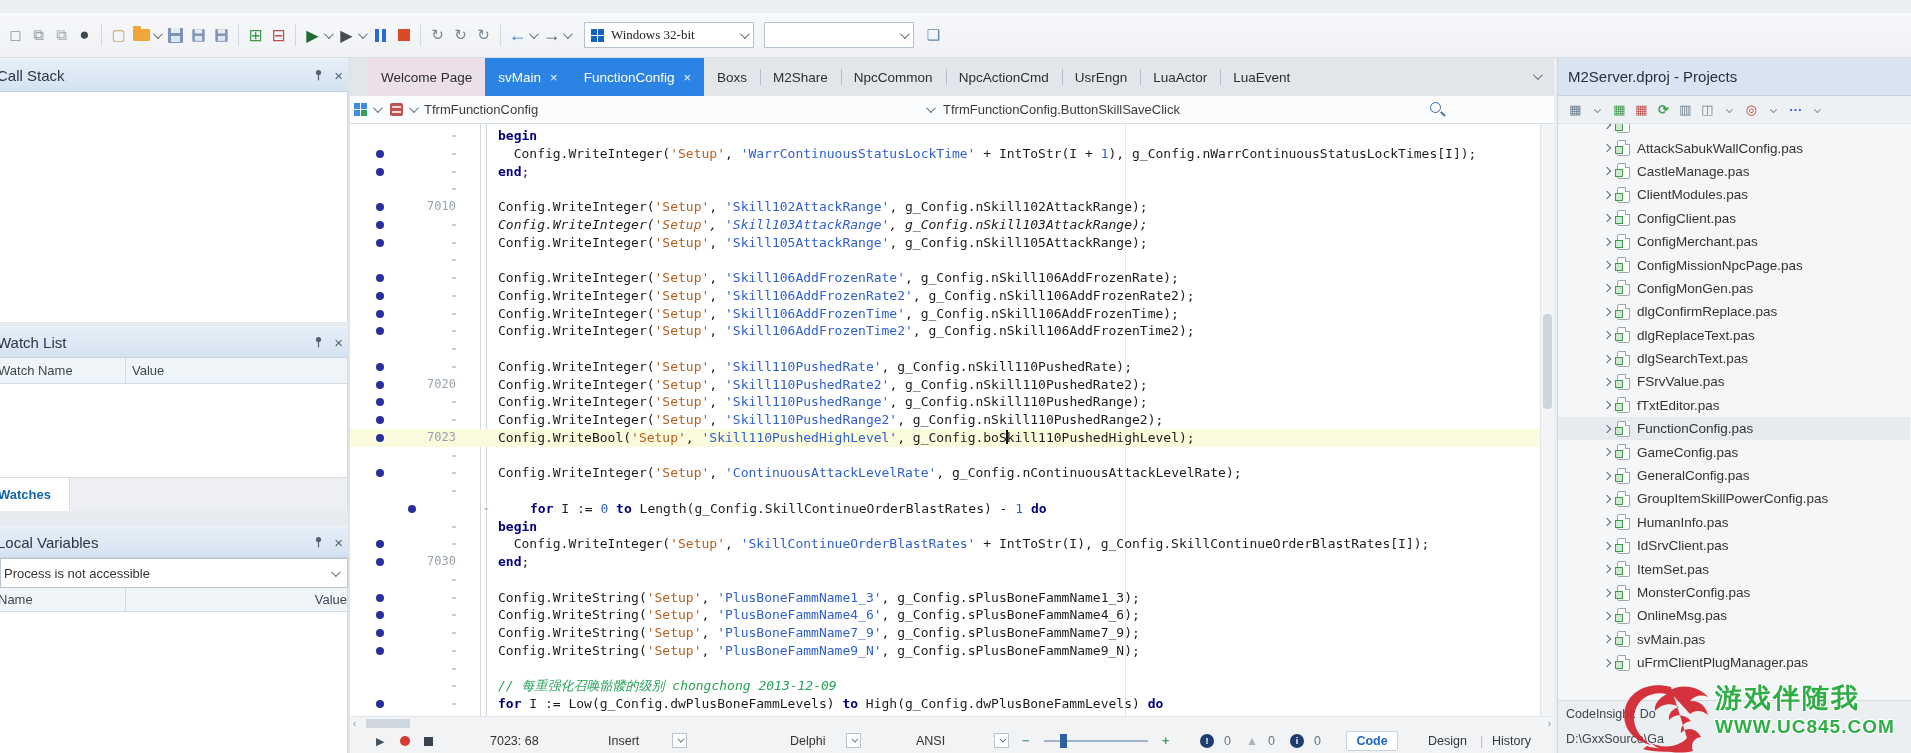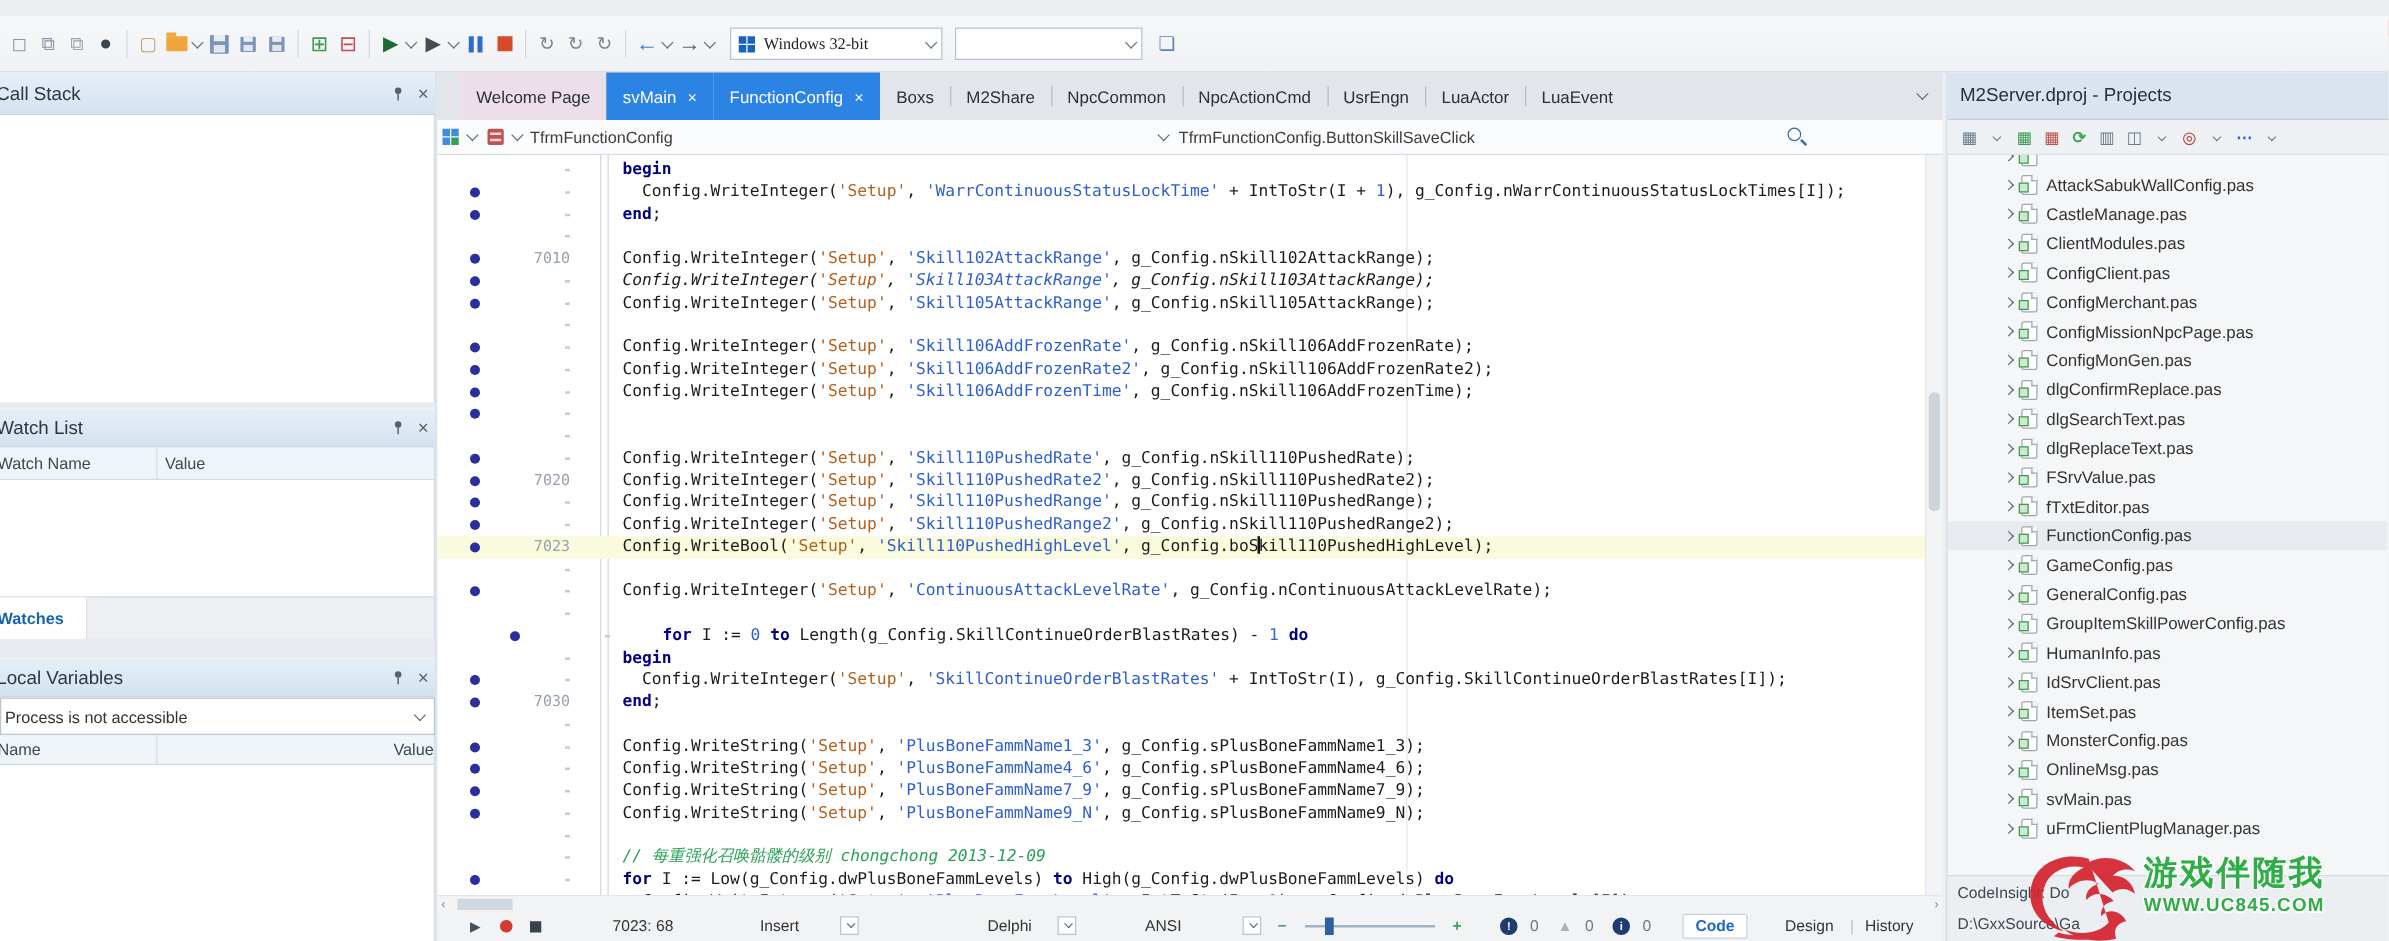--- a/index.html
+++ b/index.html
@@ -125,21 +125,21 @@
   .pas::after{content:"";position:absolute;left:-3px;bottom:1px;width:6px;height:6px;background:#cfe8d2;border:1px solid #3f9a4d;}
   .trow-label{font-size:13.5px;color:#333;white-space:nowrap;}
   .rd-bottom{position:absolute;left:0;right:0;bottom:0;height:53px;background:#eceff1;border-top:1px solid #d5dbe1;font-size:12.5px;color:#3c4650;}
   .rd-b1{position:absolute;left:8px;top:6px;}
   .rd-b2{position:absolute;left:8px;top:31px;}
 
   
   .wm{position:absolute;right:2px;bottom:0;width:296px;height:74px;pointer-events:none;}
   .wm svg{position:absolute;left:0;bottom:0;}
   .wm1{position:absolute;left:102px;top:1px;font-size:27px;font-weight:bold;color:#2fae47;letter-spacing:2px;text-shadow:-1px -1px 0 #fff,1px -1px 0 #fff,-1px 1px 0 #fff,1px 1px 0 #fff;}
-  .wm2{position:absolute;left:102px;top:37px;font-size:15px;font-weight:bold;color:#2fae47;letter-spacing:1px;text-shadow:-1px -1px 0 #fff,1px -1px 0 #fff,-1px 1px 0 #fff,1px 1px 0 #fff;}
+  .wm2{position:absolute;left:102px;top:37px;font-size:19px;font-weight:bold;color:#2fae47;letter-spacing:1px;text-shadow:-1px -1px 0 #fff,1px -1px 0 #fff,-1px 1px 0 #fff,1px 1px 0 #fff;}
 
   .pin{display:block;}
   .splitter{position:absolute;left:348px;top:58px;width:2px;height:695px;background:#dfe4e9;}
 </style>
 </head>
 <body>
 
 <div class="menubar" id="menubar">
     <div class="menu-item">File</div>
     <div class="menu-item">Edit</div>
@@ -336,21 +336,21 @@
     <div class="cl" style="top: 20.75px;"><span class="bp"></span><span class="tick"></span><span class="ct"><span class="d">  Config.WriteInteger(</span><span class="s1">'Setup'</span><span class="d">, </span><span class="s2">'WarrContinuousStatusLockTime'</span><span class="d"> + IntToStr(I + </span><span class="n">1</span><span class="d">), g_Config.nWarrContinuousStatusLockTimes[I]);</span></span></div>
     <div class="cl" style="top: 38.5px;"><span class="bp"></span><span class="tick"></span><span class="ct"><span class="k">end</span><span class="d">;</span></span></div>
     <div class="cl" style="top: 56.25px;"><span class="tick"></span><span class="ct"></span></div>
     <div class="cl" style="top: 74px;"><span class="bp"></span><span class="ln">7010</span><span class="ct"><span class="d">Config.WriteInteger(</span><span class="s1">'Setup'</span><span class="d">, </span><span class="s2">'Skill102AttackRange'</span><span class="d">, g_Config.nSkill102AttackRange);</span></span></div>
     <div class="cl" style="top: 91.75px; font-style: italic;"><span class="bp"></span><span class="tick"></span><span class="ct"><span class="d">Config.WriteInteger(</span><span class="s1">'Setup'</span><span class="d">, </span><span class="s2">'Skill103AttackRange'</span><span class="d">, g_Config.nSkill103AttackRange);</span></span></div>
     <div class="cl" style="top: 109.5px;"><span class="bp"></span><span class="tick"></span><span class="ct"><span class="d">Config.WriteInteger(</span><span class="s1">'Setup'</span><span class="d">, </span><span class="s2">'Skill105AttackRange'</span><span class="d">, g_Config.nSkill105AttackRange);</span></span></div>
     <div class="cl" style="top: 127.25px;"><span class="tick"></span><span class="ct"></span></div>
     <div class="cl" style="top: 145px;"><span class="bp"></span><span class="tick"></span><span class="ct"><span class="d">Config.WriteInteger(</span><span class="s1">'Setup'</span><span class="d">, </span><span class="s2">'Skill106AddFrozenRate'</span><span class="d">, g_Config.nSkill106AddFrozenRate);</span></span></div>
     <div class="cl" style="top: 162.75px;"><span class="bp"></span><span class="tick"></span><span class="ct"><span class="d">Config.WriteInteger(</span><span class="s1">'Setup'</span><span class="d">, </span><span class="s2">'Skill106AddFrozenRate2'</span><span class="d">, g_Config.nSkill106AddFrozenRate2);</span></span></div>
     <div class="cl" style="top: 180.5px;"><span class="bp"></span><span class="tick"></span><span class="ct"><span class="d">Config.WriteInteger(</span><span class="s1">'Setup'</span><span class="d">, </span><span class="s2">'Skill106AddFrozenTime'</span><span class="d">, g_Config.nSkill106AddFrozenTime);</span></span></div>
-    <div class="cl" style="top: 198.25px;"><span class="bp"></span><span class="tick"></span></div>
+    <div class="cl" style="top: 198.25px;"><span class="bp"></span><span class="tick"></span><span class="ct"><span class="d">Config.WriteInteger(</span><span class="s1">'Setup'</span><span class="d">, </span><span class="s2">'Skill106AddFrozenTime2'</span><span class="d">, g_Config.nSkill106AddFrozenTime2);</span></span></div>
     <div class="cl" style="top: 216px;"><span class="tick"></span><span class="ct"></span></div>
     <div class="cl" style="top: 233.75px;"><span class="bp"></span><span class="tick"></span><span class="ct"><span class="d">Config.WriteInteger(</span><span class="s1">'Setup'</span><span class="d">, </span><span class="s2">'Skill110PushedRate'</span><span class="d">, g_Config.nSkill110PushedRate);</span></span></div>
     <div class="cl" style="top: 251.5px;"><span class="bp"></span><span class="ln">7020</span><span class="ct"><span class="d">Config.WriteInteger(</span><span class="s1">'Setup'</span><span class="d">, </span><span class="s2">'Skill110PushedRate2'</span><span class="d">, g_Config.nSkill110PushedRate2);</span></span></div>
     <div class="cl" style="top: 269.25px;"><span class="bp"></span><span class="tick"></span><span class="ct"><span class="d">Config.WriteInteger(</span><span class="s1">'Setup'</span><span class="d">, </span><span class="s2">'Skill110PushedRange'</span><span class="d">, g_Config.nSkill110PushedRange);</span></span></div>
     <div class="cl" style="top: 287px;"><span class="bp"></span><span class="tick"></span><span class="ct"><span class="d">Config.WriteInteger(</span><span class="s1">'Setup'</span><span class="d">, </span><span class="s2">'Skill110PushedRange2'</span><span class="d">, g_Config.nSkill110PushedRange2);</span></span></div>
     <div class="cl hl" style="top: 304.75px;"><span class="bp"></span><span class="ln">7023</span><span class="ct"><span class="d">Config.WriteBool(</span><span class="s1">'Setup'</span><span class="d">, </span><span class="s2">'Skill110PushedHighLevel'</span><span class="d">, g_Config.boS</span><span class="caret"></span><span class="d">kill110PushedHighLevel);</span></span></div>
     <div class="cl" style="top: 322.5px;"><span class="tick"></span><span class="ct"></span></div>
     <div class="cl" style="top: 340.25px;"><span class="bp"></span><span class="tick"></span><span class="ct"><span class="d">Config.WriteInteger(</span><span class="s1">'Setup'</span><span class="d">, </span><span class="s2">'ContinuousAttackLevelRate'</span><span class="d">, g_Config.nContinuousAttackLevelRate);</span></span></div>
     <div class="cl" style="top: 358px;"><span class="tick"></span><span class="ct"></span></div>
     <div class="cl" style="top: 375.75px; margin-left: 32px;"><span class="bp"></span><span class="tick"></span><span class="ct"><span class="k">for</span><span class="d"> I := </span><span class="n">0</span><span class="d"> </span><span class="k">to</span><span class="d"> Length(g_Config.SkillContinueOrderBlastRates) - </span><span class="n">1</span><span class="d"> </span><span class="k">do</span></span></div>
@@ -478,26 +478,26 @@
         <span class="trow-label">ConfigMonGen.pas</span>
       </div>
       <div class="trow">
         <span class="rchev"></span>
         <span class="pas"></span>
         <span class="trow-label">dlgConfirmReplace.pas</span>
       </div>
       <div class="trow">
         <span class="rchev"></span>
         <span class="pas"></span>
+        <span class="trow-label">dlgReplaceText.pas</span>
+      </div>
+      <div class="trow">
+        <span class="rchev"></span>
+        <span class="pas"></span>
         <span class="trow-label">dlgSearchText.pas</span>
-      </div>
-      <div class="trow">
-        <span class="rchev"></span>
-        <span class="pas"></span>
-        <span class="trow-label">dlgReplaceText.pas</span>
       </div>
       <div class="trow">
         <span class="rchev"></span>
         <span class="pas"></span>
         <span class="trow-label">FSrvValue.pas</span>
       </div>
       <div class="trow">
         <span class="rchev"></span>
         <span class="pas"></span>
         <span class="trow-label">fTxtEditor.pas</span>

